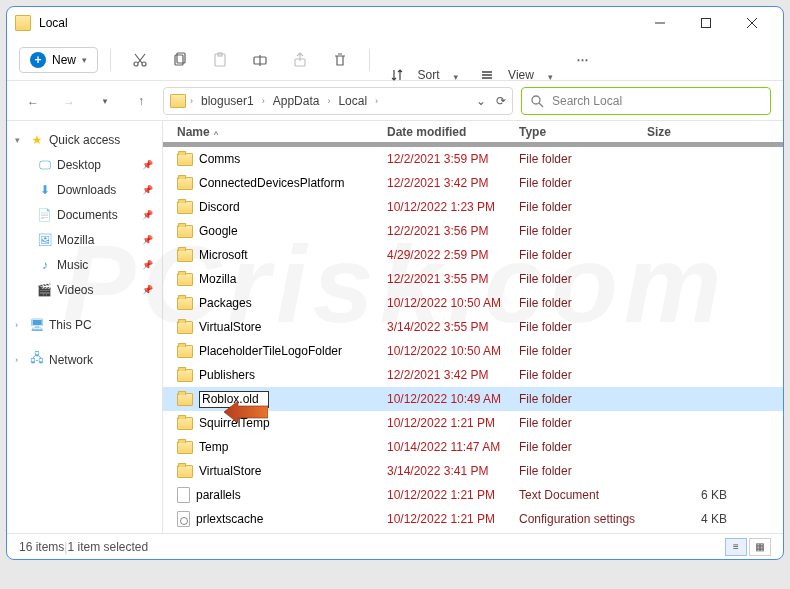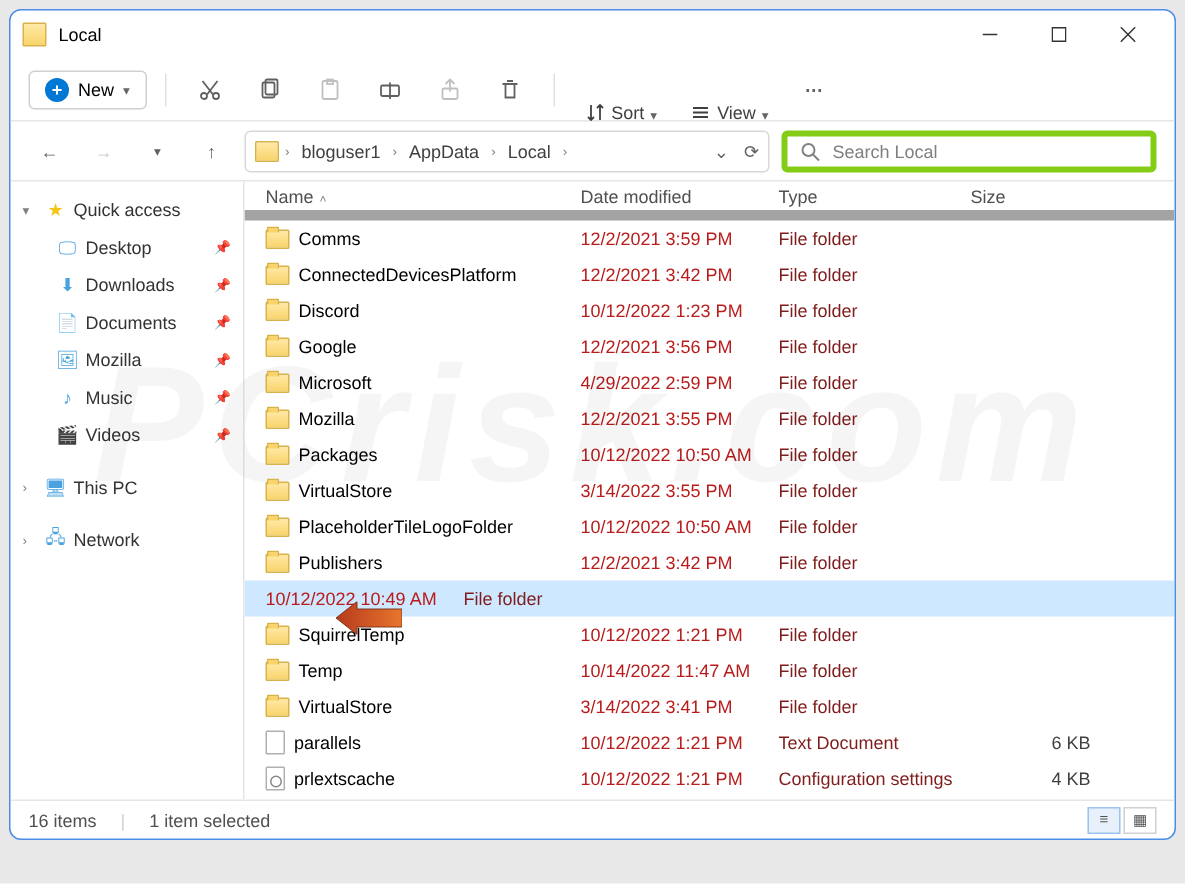--- a/index.html
+++ b/index.html
@@ -9,56 +9,56 @@
 .titlebar .folder-mini { width:16px; height:16px; margin-right:8px; }
 .titlebar .title { flex:0 0 auto; font-size:12px; }
 .titlebar .spacer { flex:1; }
 .wbtn { width:46px; height:32px; display:flex; align-items:center; justify-content:center; color:#333; }
 .toolbar { height:42px; display:flex; align-items:center; padding:0 12px; gap:6px; border-bottom:1px solid #e5e5e5; }
 .new-btn { display:flex; align-items:center; gap:6px; padding:4px 10px; border:1px solid #d0d0d0; border-radius:4px; background:#fff; }
 .new-btn .plus { width:16px; height:16px; border-radius:50%; background:#0078d4; color:#fff; display:flex; align-items:center; justify-content:center; font-size:12px; font-weight:bold; }
 .tb-sep { width:1px; height:22px; background:#e0e0e0; margin:0 6px; }
 .tb-icon { width:34px; height:32px; display:flex; align-items:center; justify-content:center; color:#606060; border-radius:4px; }
 .tb-icon.disabled { color:#c0c0c0; }
-.tb-group { display:flex; align-items:flex-end; gap:4px; padding:4px 8px; border-radius:4px; color:#404040;margin-top:31px; }
+.tb-group { display:flex; align-items:flex-end; gap:14px; padding:4px 8px; border-radius:4px; color:#404040;margin-top:31px; }
 .navbar { height:40px; display:flex; align-items:center; padding:0 12px; gap:8px; border-bottom:1px solid #e5e5e5; }
 .nav-arrow { width:28px; height:28px; display:flex; align-items:center; justify-content:center; color:#606060; border-radius:4px; }
 .nav-arrow.disabled { color:#c8c8c8; }
 .addr { flex:1; height:28px; border:1px solid #d8d8d8; border-radius:4px; display:flex; align-items:center; padding:0 6px; gap:4px; font-size:12px; color:#404040; }
 .addr .crumb { padding:2px 4px; }
 .addr .chev { color:#808080; font-size:9px; }
 .addr .right { margin-left:auto; display:flex; gap:10px; color:#606060; }
-.search { width:250px; height:28px; border:4px solid #84cc16; border-radius:4px; display:flex; align-items:center; padding:0 8px; gap:8px; color:#808080; }
+.search { width:250px; height:28px; border:1px solid #84cc16; border-radius:4px; display:flex; align-items:center; padding:0 8px; gap:8px; color:#808080; }
 .body { flex:1; display:flex; overflow:hidden; }
 .sidebar { width:156px; border-right:1px solid #e5e5e5; padding:6px 0; overflow:auto; }
 .tree-item { display:flex; align-items:center; height:25px; padding-left:8px; gap:4px; color:#333; }
 .tree-item.sub { padding-left:30px; }
 .tree-item .chev { width:10px; color:#808080; font-size:9px; }
 .tree-item .pin { margin-left:auto; margin-right:8px; color:#808080; font-size:9px; }
 .ticon { width:16px; height:16px; display:flex; align-items:center; justify-content:center; font-size:12px; }
 .filepane { flex:1; display:flex; flex-direction:column; overflow:hidden; }
-.cols { height:26px; display:flex; align-items:center; border-bottom:7px solid #a3a3a3; color:#505050; font-size:12px; padding-left:14px; }
+.cols { height:26px; display:flex; align-items:center; border-bottom:5px solid #a3a3a3; color:#505050; font-size:12px; padding-left:14px;font-weight:bold; }
 .cols .c-name { width:210px; }
 .cols .c-date { width:132px; }
 .cols .c-type { width:128px; }
 .cols .c-size { width:80px; }
 .rows { flex:1; overflow:auto; }
 .row { height:24px; display:flex; align-items:center; padding-left:14px; }
 .row.sel { background:#cde8ff; }
 .row .cell-name { width:210px; display:flex; align-items:center; gap:6px; }
 .row .cell-date { width:132px; color:#b91c1c; }
 .row .cell-type { width:128px; color:#7f1d1d; }
 .row .cell-size { width:80px; text-align:right; color:#404040; }
 .folder-icon { width:16px; height:13px; background:linear-gradient(#ffe9a6,#f8d46b); border:1px solid #d8b24a; border-radius:1px; position:relative; }
 .folder-icon::before { content:""; position:absolute; left:0; top:-3px; width:6px; height:3px; background:#f8d46b; border:1px solid #d8b24a; border-bottom:none; border-radius:1px 1px 0 0; }
 .file-icon { width:13px; height:16px; background:#fff; border:1px solid #b0b0b0; border-radius:1px; position:relative; }
 .file-icon.cfg::after { content:""; position:absolute; right:1px; bottom:1px; width:6px; height:6px; border:1px solid #888; border-radius:50%; }
 .rename { border:1px solid #333; background:#fff; padding:0 2px; height:17px; font-size:12px; width:70px; }
 .arrow-ann { position:absolute; left:217px; top:394px; pointer-events:none; }
-.status { height:26px; border-top:1px solid #e5e5e5; display:flex; align-items:center; padding:0 12px; gap:16px; color:#505050; }
+.status { height:26px; border-top:1px solid #e5e5e5; display:flex; align-items:center; padding:0 12px; color:#505050; }
 .status .view-toggles { margin-left:auto; display:flex; gap:2px; }
 .vt { width:22px; height:18px; border:1px solid #d0d0d0; display:flex; align-items:center; justify-content:center; font-size:10px; }
 .vt.active { background:#e8f0fb; border-color:#9cc2ee; }
 .folder-mini { background:linear-gradient(#ffe9a6,#f8d46b); border:1px solid #d8b24a; border-radius:1px; }
 svg { display:block; }
 .watermark { position:absolute; left:50%; top:50%; transform:translate(-50%,-50%); font-size:110px; font-weight:600; color:rgba(0,0,0,0.04); letter-spacing:6px; font-style:italic; pointer-events:none; z-index:0; white-space:nowrap; }
 .sort-ind { display:inline-block; margin-left:4px; font-size:8px; color:#808080; }
 .ticon.star { color:#f5c518; }
 .ticon.blue { color:#4aa3df; }
 </style>
@@ -325,20 +325,24 @@
           <div class="row">
             <div class="cell-name">
               <span class="folder-icon"></span>
               <span>Publishers</span>
             </div>
             <div class="cell-date">12/2/2021 3:42 PM</div>
             <div class="cell-type">File folder</div>
             <div class="cell-size"></div>
           </div>
           <div class="row sel">
+            <div class="cell-name">
+              <span class="folder-icon"></span>
+              <input class="rename" value="Roblox.old" style="">
+            </div>
             <div class="cell-date">10/12/2022 10:49 AM</div>
             <div class="cell-type">File folder</div>
             <div class="cell-size"></div>
           </div>
           <div class="row">
             <div class="cell-name">
               <span class="folder-icon"></span>
               <span>SquirrelTemp</span>
             </div>
             <div class="cell-date">10/12/2022 1:21 PM</div>

